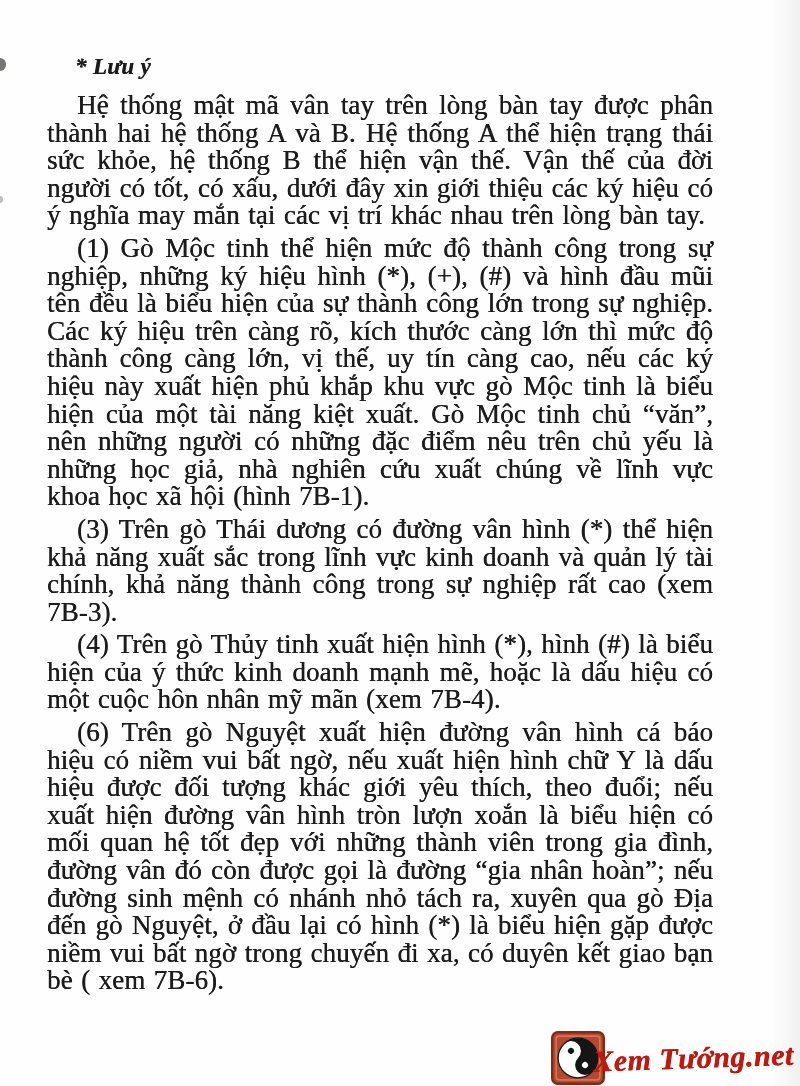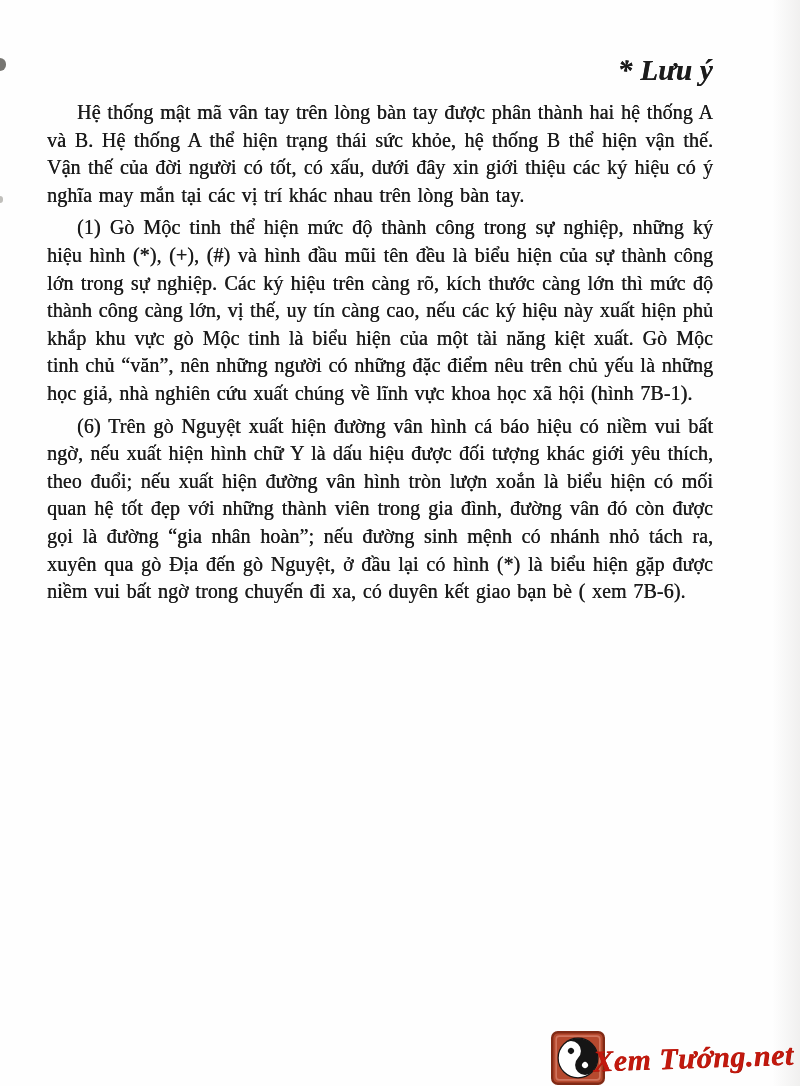--- a/index.html
+++ b/index.html
@@ -16,30 +16,29 @@
     color: #1c1c1c;
   }
   .text-block {
     position: absolute;
     left: 47px;
     top: 54px;
     width: 666px;
   }
   .note-heading {
     margin: 0 0 12px 28px;
-    font-size: 29px;
+    font-size: 23px;
     font-weight: bold;
     font-style: italic;
     letter-spacing: 0.3px;
     text-shadow: 0.3px 0 0 currentColor;
-    text-align: right;
   }
   .body-para {
     margin: 0 0 5px 0;
-    font-size: 20px;
+    font-size: 27px;
     line-height: 27.6px;
     text-align: justify;
     text-indent: 30px;
     letter-spacing: 0.1px;
     word-spacing: 1.5px;
     text-shadow: 0.35px 0 0 currentColor;
   }
   
   .scan-speck {
     position: absolute;
@@ -106,20 +105,22 @@
 
 <div class="page">
 
   <div class="scan-speck"></div>
   <div class="scan-speck-2"></div>
 
   <div class="text-block">
     <h2 class="note-heading">* Lưu ý</h2>
     <p class="body-para">Hệ thống mật mã vân tay trên lòng bàn tay được phân thành hai hệ thống A và B. Hệ thống A thể hiện trạng thái sức khỏe, hệ thống B thể hiện vận thế. Vận thế của đời người có tốt, có xấu, dưới đây xin giới thiệu các ký hiệu có ý nghĩa may mắn tại các vị trí khác nhau trên lòng bàn tay.</p>
     <p class="body-para">(1) Gò Mộc tinh thể hiện mức độ thành công trong sự nghiệp, những ký hiệu hình (*), (+), (#) và hình đầu mũi tên đều là biểu hiện của sự thành công lớn trong sự nghiệp. Các ký hiệu trên càng rõ, kích thước càng lớn thì mức độ thành công càng lớn, vị thế, uy tín càng cao, nếu các ký hiệu này xuất hiện phủ khắp khu vực gò Mộc tinh là biểu hiện của một tài năng kiệt xuất. Gò Mộc tinh chủ “văn”, nên những người có những đặc điểm nêu trên chủ yếu là những học giả, nhà nghiên cứu xuất chúng về lĩnh vực khoa học xã hội (hình 7B-1).</p>
+    <p class="body-para">(3) Trên gò Thái dương có đường vân hình (*) thể hiện khả năng xuất sắc trong lĩnh vực kinh doanh và quản lý tài chính, khả năng thành công trong sự nghiệp rất cao (xem 7B-3).</p>
+    <p class="body-para">(4) Trên gò Thủy tinh xuất hiện hình (*), hình (#) là biểu hiện của ý thức kinh doanh mạnh mẽ, hoặc là dấu hiệu có một cuộc hôn nhân mỹ mãn (xem 7B-4).</p>
     <p class="body-para">(6) Trên gò Nguyệt xuất hiện đường vân hình cá báo hiệu có niềm vui bất ngờ, nếu xuất hiện hình chữ Y là dấu hiệu được đối tượng khác giới yêu thích, theo đuổi; nếu xuất hiện đường vân hình tròn lượn xoắn là biểu hiện có mối quan hệ tốt đẹp với những thành viên trong gia đình, đường vân đó còn được gọi là đường “gia nhân hoàn”; nếu đường sinh mệnh có nhánh nhỏ tách ra, xuyên qua gò Địa đến gò Nguyệt, ở đầu lại có hình (*) là biểu hiện gặp được niềm vui bất ngờ trong chuyến đi xa, có duyên kết giao bạn bè ( xem 7B-6).</p>
   </div>
 
   <div class="watermark">
     <span class="page-number">67</span>
     <svg class="yin-yang-box" viewBox="0 0 68 68" aria-hidden="true">
       <rect x="1.5" y="1.5" width="65" height="65" rx="7" fill="#b5492e"></rect>
       <rect x="1.5" y="1.5" width="65" height="65" rx="7" fill="none" stroke="#812a15" stroke-width="3"></rect>
       <rect x="6.5" y="6.5" width="55" height="55" rx="4" fill="none" stroke="#d8816a" stroke-width="2" opacity="0.8"></rect>
       <g transform="rotate(-45 34 34)">

